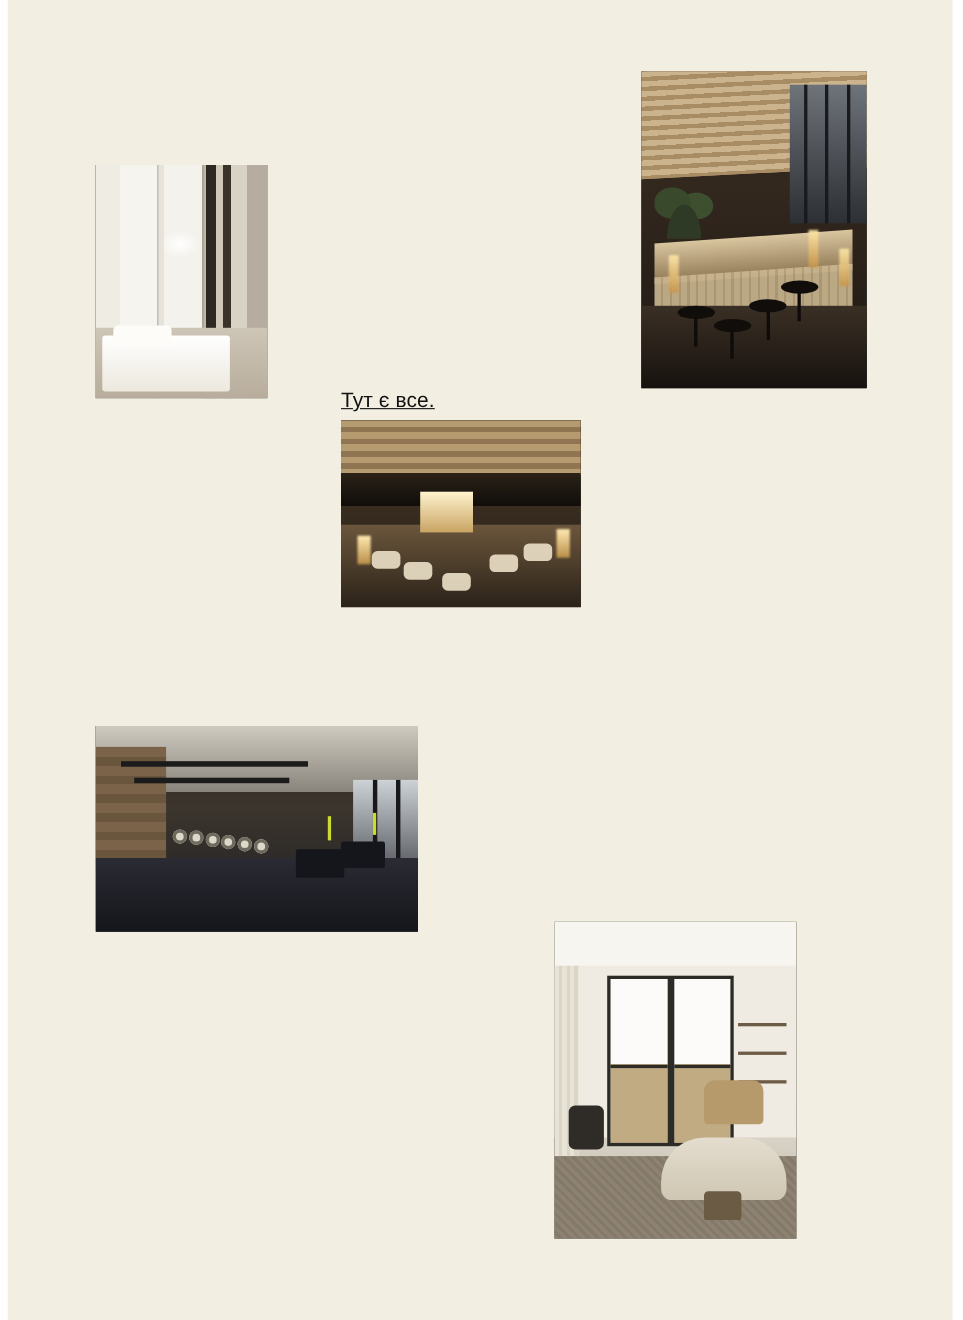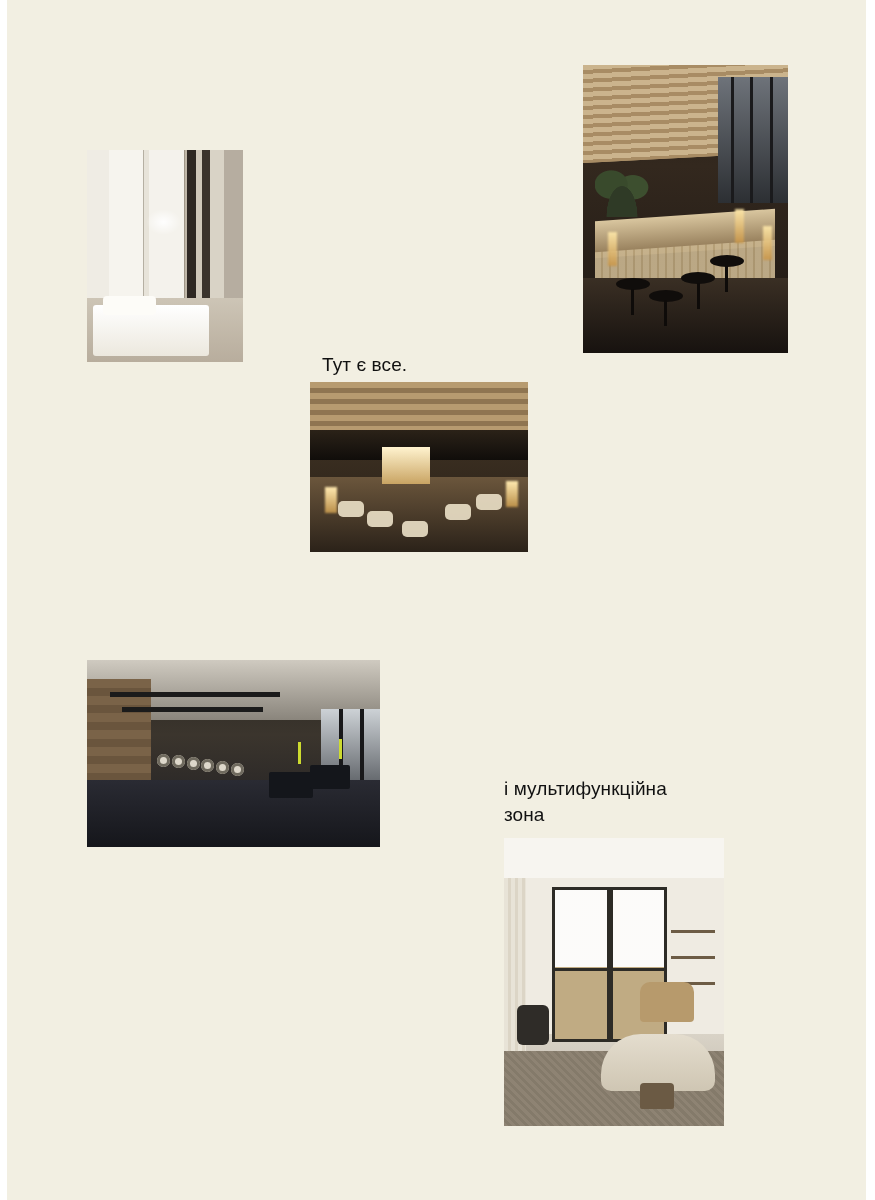--- a/index.html
+++ b/index.html
@@ -428,21 +428,21 @@
       <div class="glow" style="left:12%; top:58%"></div>
       <div class="glow" style="left:74%; top:50%"></div>
       <div class="glow" style="left:88%; top:56%"></div>
       <div class="stool" style="left:16%; top:74%"></div>
       <div class="stool" style="left:32%; top:78%"></div>
       <div class="stool" style="left:48%; top:72%"></div>
       <div class="stool" style="left:62%; top:66%"></div>
     </div>
   </div>
 
-  <div class="caption" style="left:322px; top:352px; width:300px;">Тут є все.</div>
+  <div class="caption" style="left:310px; top:352px; width:300px;text-decoration:underline;">Тут є все.</div>
 
   <div class="photo p3" style="left:310px; top:382px; width:218px; height:170px;">
     <div class="inner">
       <div class="ceiling"></div>
       <div class="back"></div>
       <div class="floor"></div>
       <div class="bar"></div>
       <div class="lampglow" style="left:7%; top:62%"></div>
       <div class="lampglow" style="left:90%; top:58%"></div>
       <div class="chair" style="left:13%; top:70%"></div>
@@ -471,22 +471,20 @@
       <div class="weight" style="left:39%; top:53%"></div>
       <div class="weight" style="left:44%; top:54%"></div>
       <div class="weight" style="left:49%; top:55%"></div>
       <div class="mill" style="left:62%; top:60%; width:44px; height:26px;"></div>
       <div class="mill" style="left:76%; top:56%; width:40px; height:24px;"></div>
       <div class="millrail" style="left:72%; top:44%; height:22px;"></div>
       <div class="millrail" style="left:86%; top:42%; height:20px;"></div>
     </div>
   </div>
 
-  <div class="caption" style="left:504px; top:776px; width:260px;">і мультифункційна
-зона</div>
 
   <div class="photo p5" style="left:504px; top:838px; width:220px; height:288px;">
     <div class="inner">
       <div class="ceiling"></div>
       <div class="backwall"></div>
       <div class="curtain"></div>
       <div class="panel" style="left:22%; width:26%;">
           <div class="cross"></div>
         </div>
       <div class="panel" style="left:48%; width:26%;">

